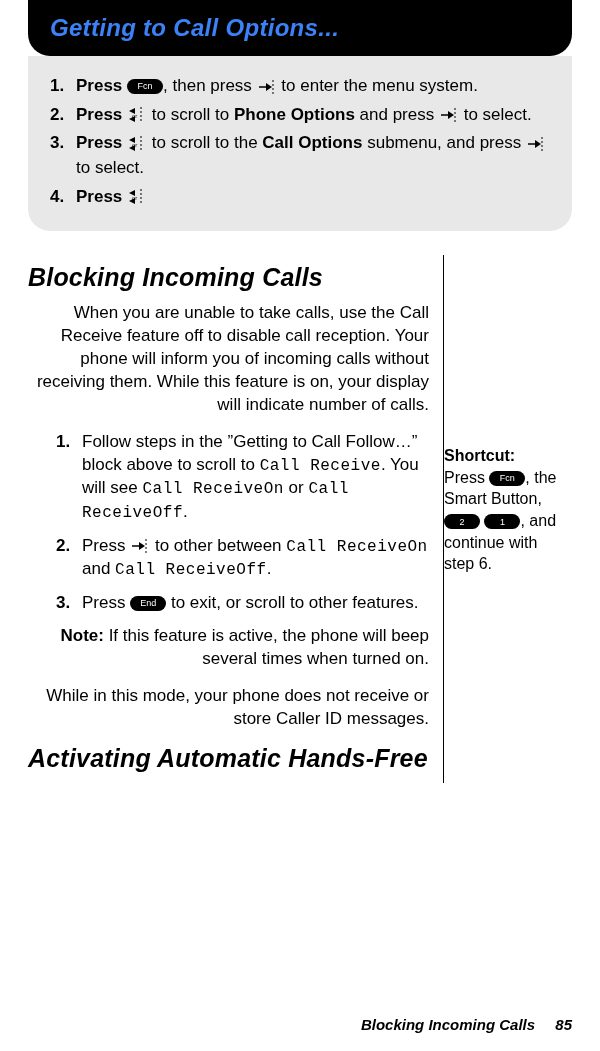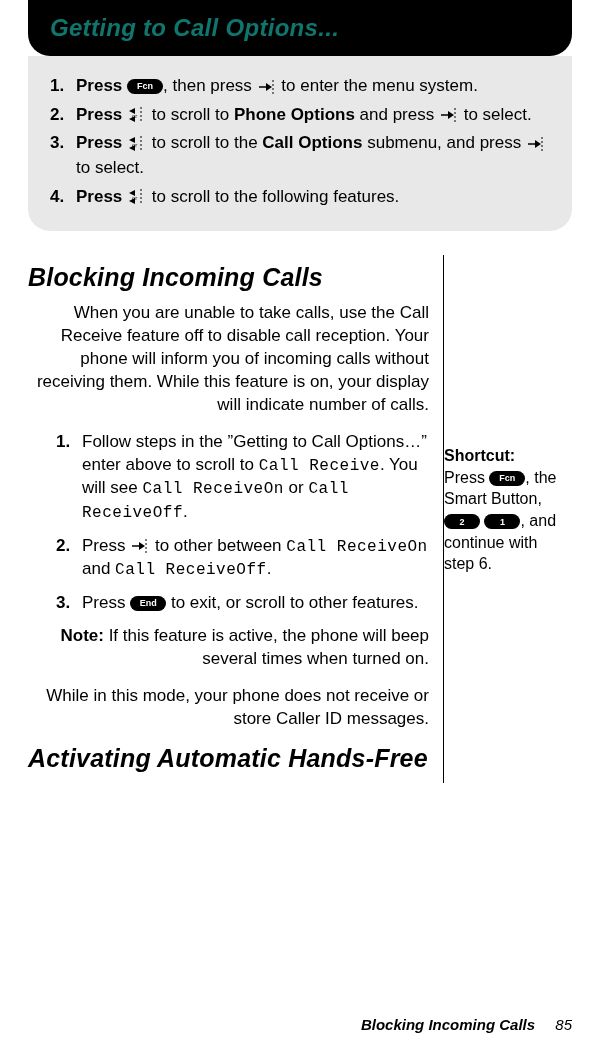--- a/index.html
+++ b/index.html
@@ -16,21 +16,21 @@
   .page {
     width: 600px;
     height: 1051px;
     position: relative;
     box-sizing: border-box;
     padding: 0 28px;
   }
   .black-header {
     margin: 0 0 0 0;
     background: #000;
-    color: #0f766e;
+    color: #3b82f6;
     font-weight: 800;
     font-style: italic;
     font-size: 24px;
     padding: 14px 22px 14px 22px;
     border-radius: 0 0 22px 22px;
     letter-spacing: 0.3px;
   }
   .grey-steps {
     background: #e8e8e8;
     padding: 14px 22px 18px 22px;
@@ -52,21 +52,21 @@
     flex: 1;
   }
   .b { font-weight: 700; }
   .key-pill {
     display: inline-flex;
     align-items: center;
     justify-content: center;
     background: #000;
     color: #fff;
     font-size: 9px;
-    font-weight: 700;
+    font-weight: 400;
     border-radius: 10px;
     min-width: 26px;
     height: 15px;
     padding: 0 5px;
     vertical-align: middle;
     font-style: normal;
   }
   
   .or-icon {
     display: inline-flex;
@@ -138,21 +138,21 @@
     position: absolute;
     bottom: 18px;
     right: 28px;
     font-size: 15px;
   }
   .footer .ft-title {
     font-weight: 700;
     font-style: italic;
   }
   .footer .ft-page {
-    font-weight: 400;
+    font-weight: 700;
     font-style: italic;
     margin-left: 16px;
   }
 </style>
 </head>
 <body>
 
 <div class="page">
 
   <div class="black-header">
@@ -217,38 +217,38 @@
     <div class="step">
       <div class="num">4.</div>
       <div class="txt">
         <span class="b">Press  </span><span class="or-icon">
             <svg viewBox="0 0 20 20">
               <polygon points="2,6 8,3 8,9" fill="#000"></polygon>
               <text x="5" y="13" font-size="6" font-family="Arial">or</text>
               <polygon points="2,14 8,11 8,17" fill="#000"></polygon>
               <line x1="14" y1="2" x2="14" y2="18" stroke="#000" stroke-width="1" stroke-dasharray="2,2"></line>
             </svg>
-          </span><span> to scroll to the following features.</span>
+          </span>
       </div>
     </div>
 
   </div>
 
   <div class="columns">
     <div class="main-col">
 
       <h2 class="section">Blocking Incoming Calls</h2>
       <div class="para">When you are unable to take calls, use the Call Receive feature off to disable call reception. Your phone will inform you of incoming calls without receiving them. While this feature is on, your display will indicate number of calls.</div>
 
       <div class="sub-steps">
 
         <div class="sub-step">
           <div class="num">1.</div>
           <div class="txt">
-            <span>Follow steps in the ”Getting to Call Options…” enter above to scroll to </span><span class="lcd">Call Receive</span><span>. You will see </span><span class="lcd">Call ReceiveOn</span><span> or </span><span class="lcd">Call ReceiveOff</span><span>.</span>
+            <span>Follow steps in the ”Getting to Call Follow…” block above to scroll to </span><span class="lcd">Call Receive</span><span>. You will see </span><span class="lcd">Call ReceiveOn</span><span> or </span><span class="lcd">Call ReceiveOff</span><span>.</span>
           </div>
         </div>
 
         <div class="sub-step">
           <div class="num">2.</div>
           <div class="txt">
             <span>Press </span><span class="arrow-icon">
                 <svg viewBox="0 0 20 20">
                   <path d="M2 10 L9 10" stroke="#000" stroke-width="1.5" fill="none"></path>
                   <polygon points="9,6 15,10 9,14" fill="#000"></polygon>

